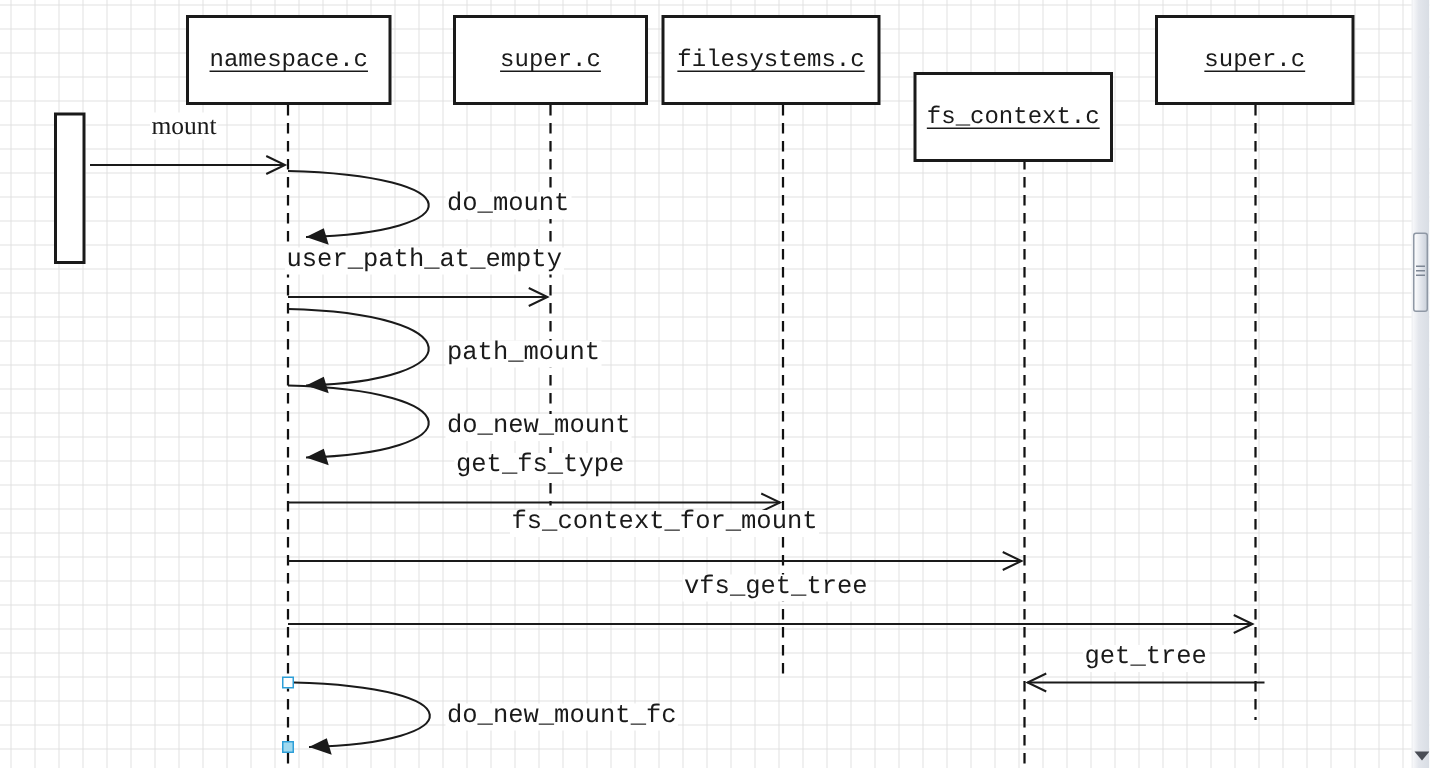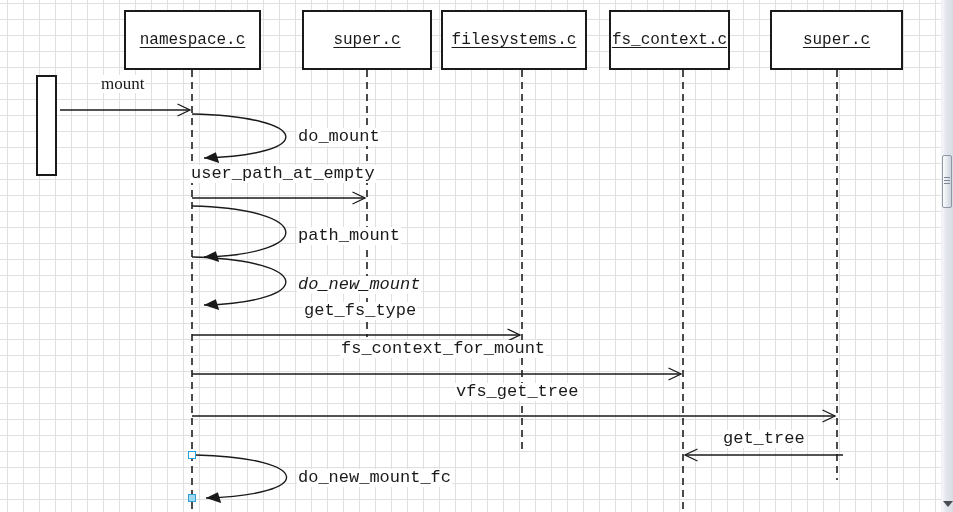--- a/index.html
+++ b/index.html
@@ -20,35 +20,35 @@
     border:2px solid #1a1a1a;box-sizing:border-box;
     display:flex;align-items:center;justify-content:center;
   }
   .headbox span{
     font-size:16px;letter-spacing:0px;text-decoration:underline;
     text-underline-offset:3px;white-space:nowrap;
   }
   .hb1{left:124px;width:137px;}
   .hb2{left:302px;width:130px;}
   .hb3{left:441px;width:146px;}
-  .hb4{left:609px;width:121px;}
+  .hb4{left:609px;width:133px;margin-top:38px;}
   .hb5{left:770px;width:133px;}
   .activation{
     position:absolute;left:36px;top:75px;width:21px;height:101px;
     background:#ffffff;border:2px solid #1a1a1a;box-sizing:border-box;
   }
   .msg-label{
     position:absolute;font-size:17px;white-space:nowrap;line-height:18px;
     background:#ffffff;padding:0 1px;
   }
   .lb-mount{left:100px;top:75px;font-family:Liberation Serif, serif;}
   .lb-do-mount{left:297px;top:128px;}
   .lb-upae{left:190px;top:165px;}
   .lb-path-mount{left:297px;top:227px;text-align:center;}
-  .lb-do-new-mount{left:297px;top:276px;font-style:italic;}
+  .lb-do-new-mount{left:297px;top:276px;}
   .lb-get-fs-type{left:303px;top:302px;}
   .lb-fcfm{left:340px;top:340px;}
   .lb-vgt{left:455px;top:383px;}
   .lb-get-tree{left:722px;top:430px;}
   .lb-dnmfc{left:297px;top:469px;}
   .handle{
     position:absolute;width:8px;height:8px;box-sizing:border-box;
     border:1.5px solid #2e9fd8;
   }
   .handle.start{left:188px;top:451px;background:#ffffff;}

